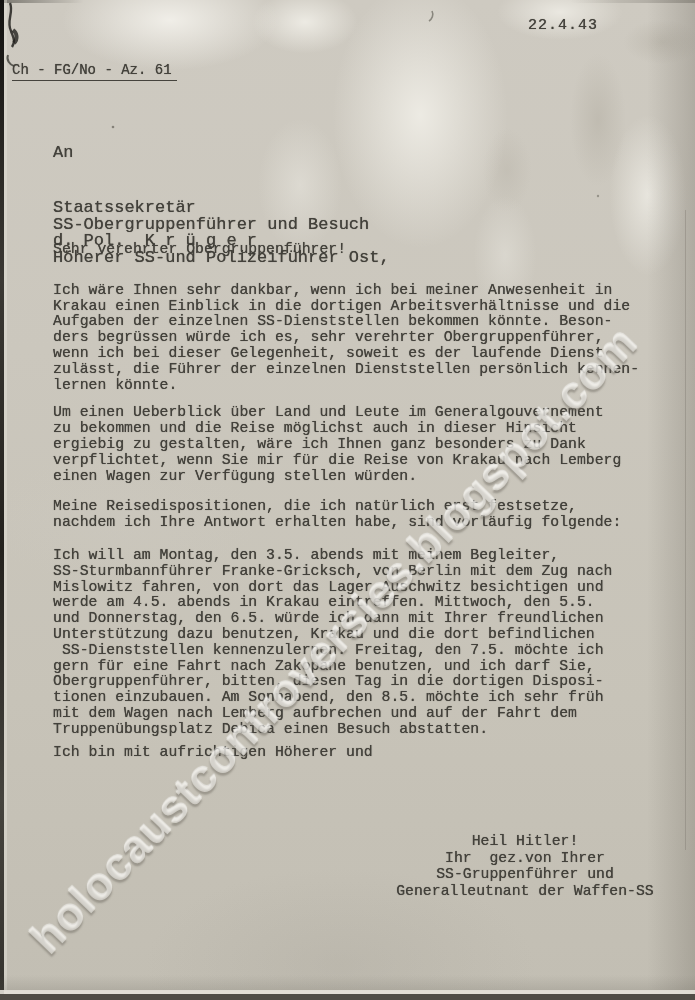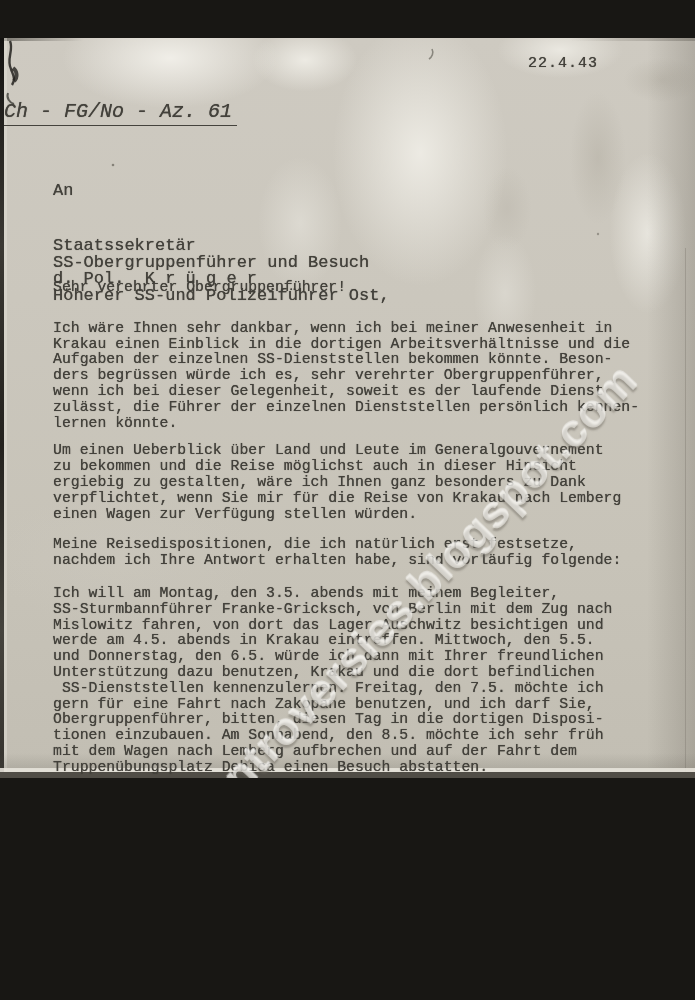--- a/index.html
+++ b/index.html
@@ -1,22 +1,21 @@
 <!DOCTYPE html>
 <html><head>
 <meta charset="utf-8">
 <style>
   html,body { margin:0; padding:0; background:#181714; }
   .photo {
     position:relative;
-    width:695px; height:740px;
+    width:695px; height:1000px;
     overflow:hidden;
     background:linear-gradient(180deg,#cecac1 0%,#cbc7bd 35%,#c7c3b8 70%,#c2beb3 100%);
     font-family:"Liberation Mono","DejaVu Sans Mono",monospace;
-    margin-top:38px;
   }
   
   .mottle {
     position:absolute; inset:0; pointer-events:none;
     background-image:
       radial-gradient(ellipse 150px 70px at 170px 20px, rgba(242,240,234,.95), rgba(242,240,234,0) 72%),
       radial-gradient(ellipse 125px 190px at 420px 115px, rgba(240,238,231,.9), rgba(240,238,231,0) 70%),
       radial-gradient(ellipse 75px 45px at 305px 22px, rgba(240,238,231,.9), rgba(240,238,231,0) 70%),
       radial-gradient(ellipse 55px 115px at 648px 195px, rgba(238,236,229,.8), rgba(238,236,229,0) 70%),
       radial-gradient(ellipse 90px 40px at 560px 12px, rgba(239,237,230,.85), rgba(239,237,230,0) 70%),
@@ -45,21 +44,21 @@
   .edge-bottom-shadow { position:absolute; left:0; right:0; bottom:9px; height:16px; pointer-events:none;
     background:linear-gradient(180deg, rgba(90,87,78,0), rgba(90,87,78,.18)); }
   .edge-bottom-light { position:absolute; left:0; right:0; bottom:6px; height:4px;
     background:rgba(229,226,217,.9); pointer-events:none; }
   .edge-bottom-dark { position:absolute; left:0; right:0; bottom:0; height:6px;
     background:#504d46; pointer-events:none; }
 
   .ink { color:#43413b; text-shadow:0 0 0.7px rgba(52,50,44,.85); }
 
   .date { position:absolute; left:528px; top:17px; font-size:15px; letter-spacing:1px; }
-  .reference { position:absolute; left:4px; top:62px; font-size:20px;font-style:italic; }
+  .reference { position:absolute; left:12px; top:62px; font-size:14px; }
   .reference span { display:inline-block; border-bottom:1.6px solid #45433d; padding:0 5px 2px 0; }
 
   .address { position:absolute; left:53px; top:112px; font-size:17px; line-height:16.6px; white-space:pre-wrap; }
   .address .to-label { margin-bottom:5px; }
   .address .city { text-decoration:underline; text-decoration-thickness:1.6px; text-underline-offset:3px; }
 
   .body-text { position:absolute; left:53px; top:242px; width:600px; font-size:14.8px; line-height:15.8px; }
   .body-text p { margin:0; white-space:pre-wrap; }
   .greeting  { margin-bottom:25px !important; }
   .para-1 { margin-bottom:15px !important; }

